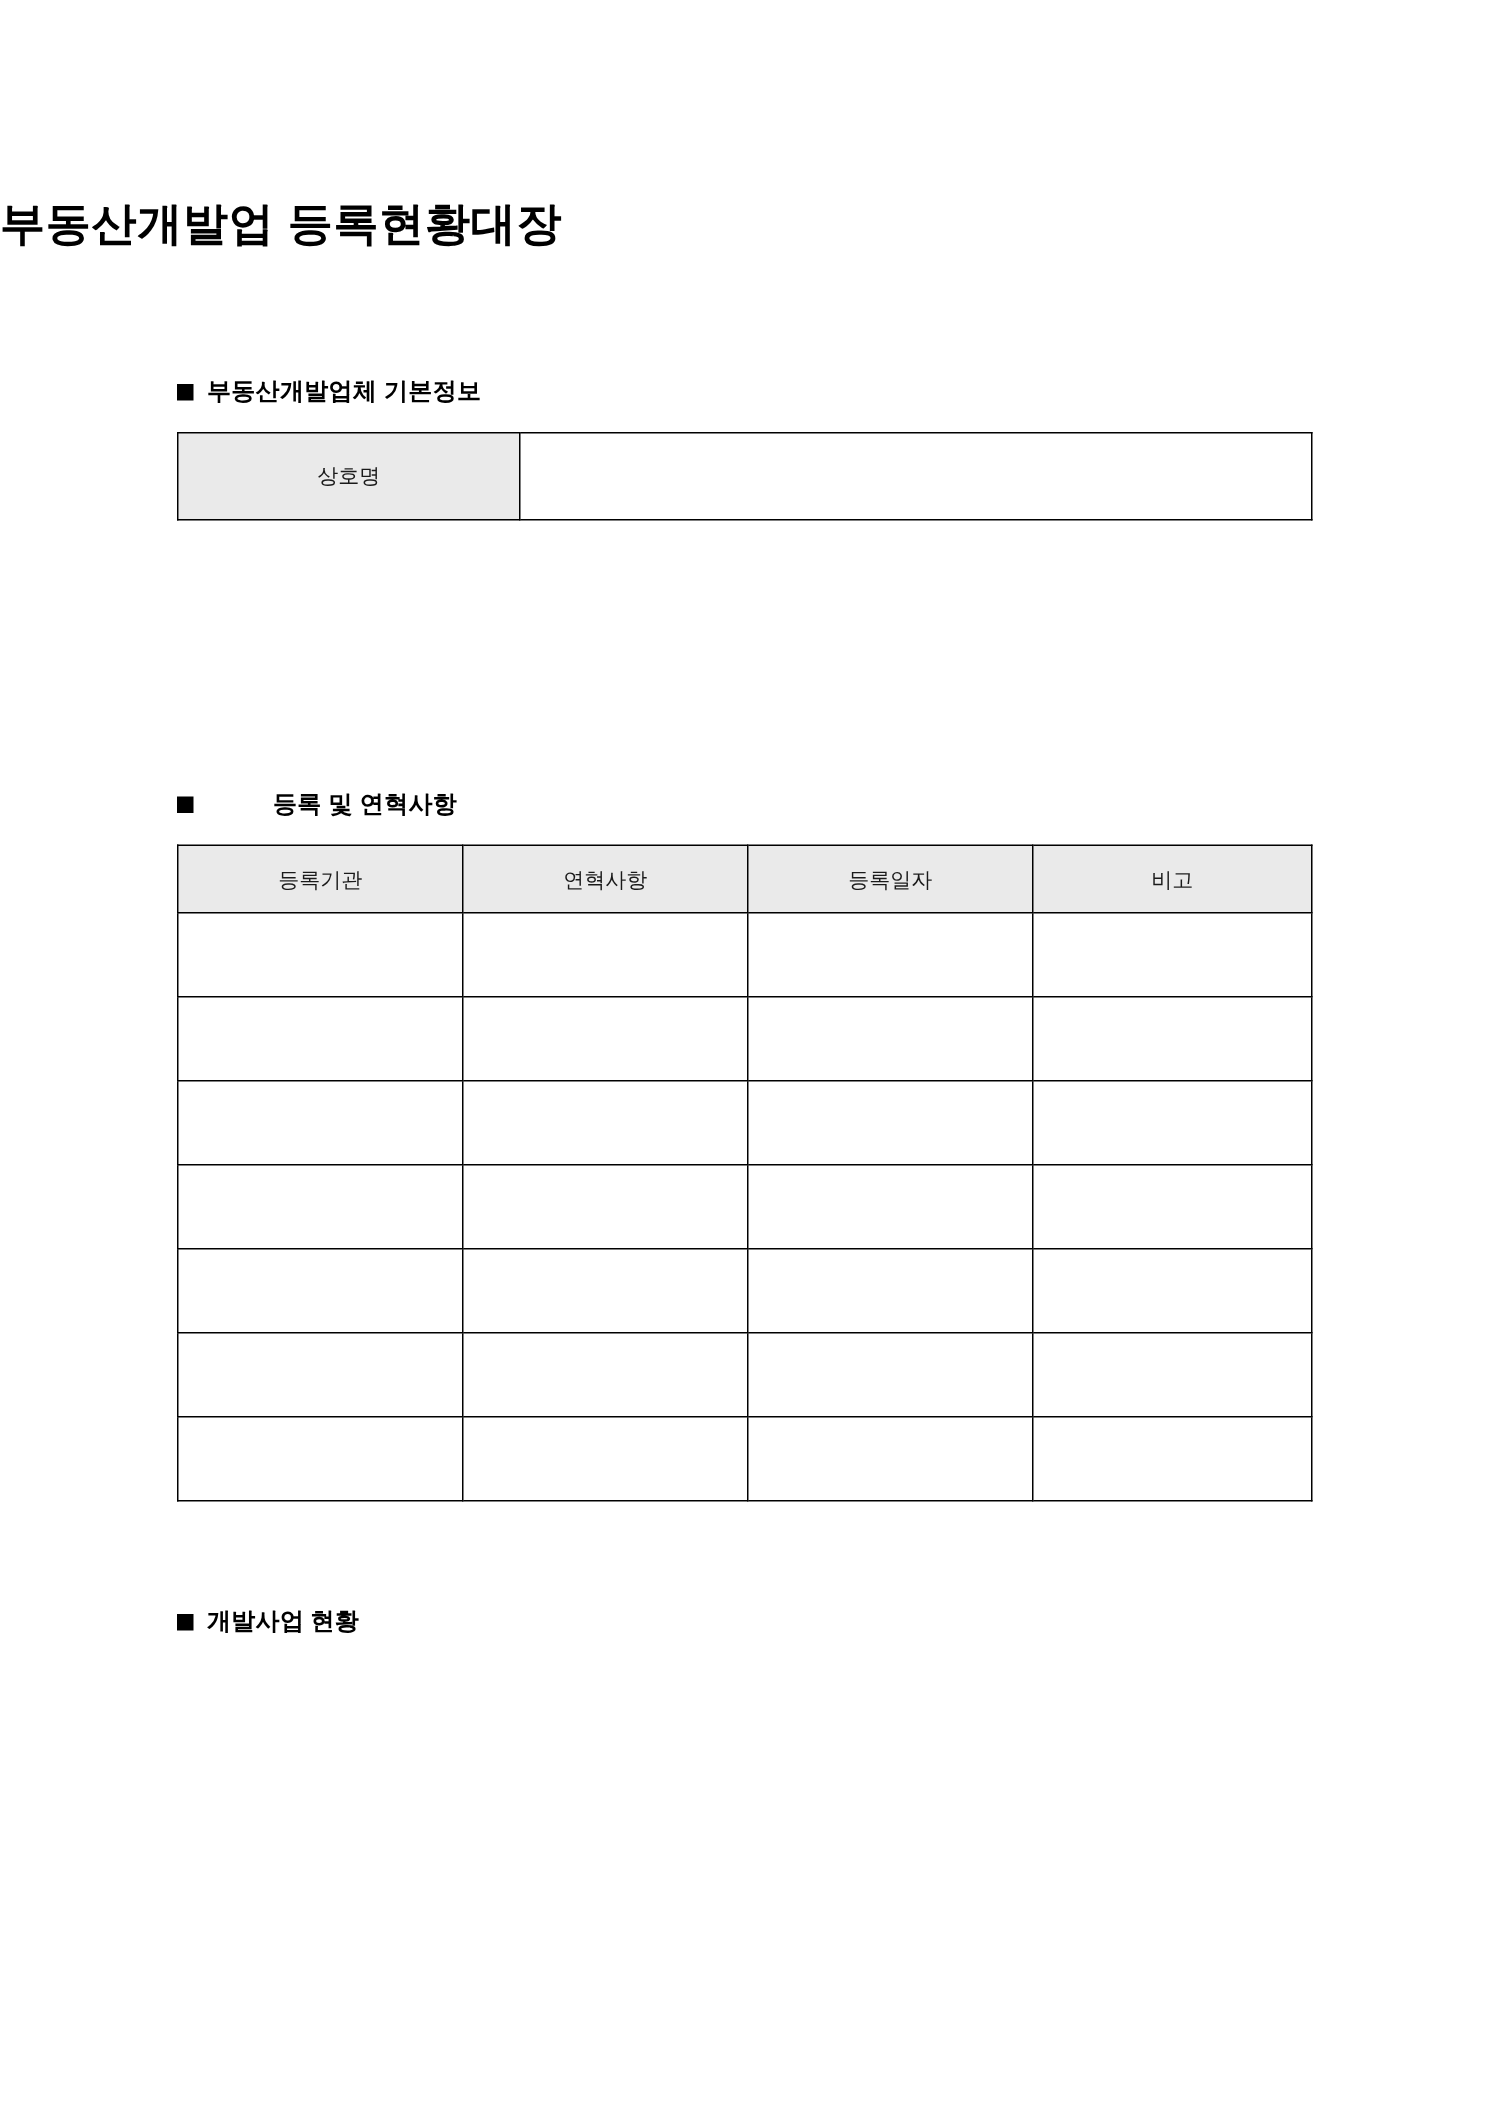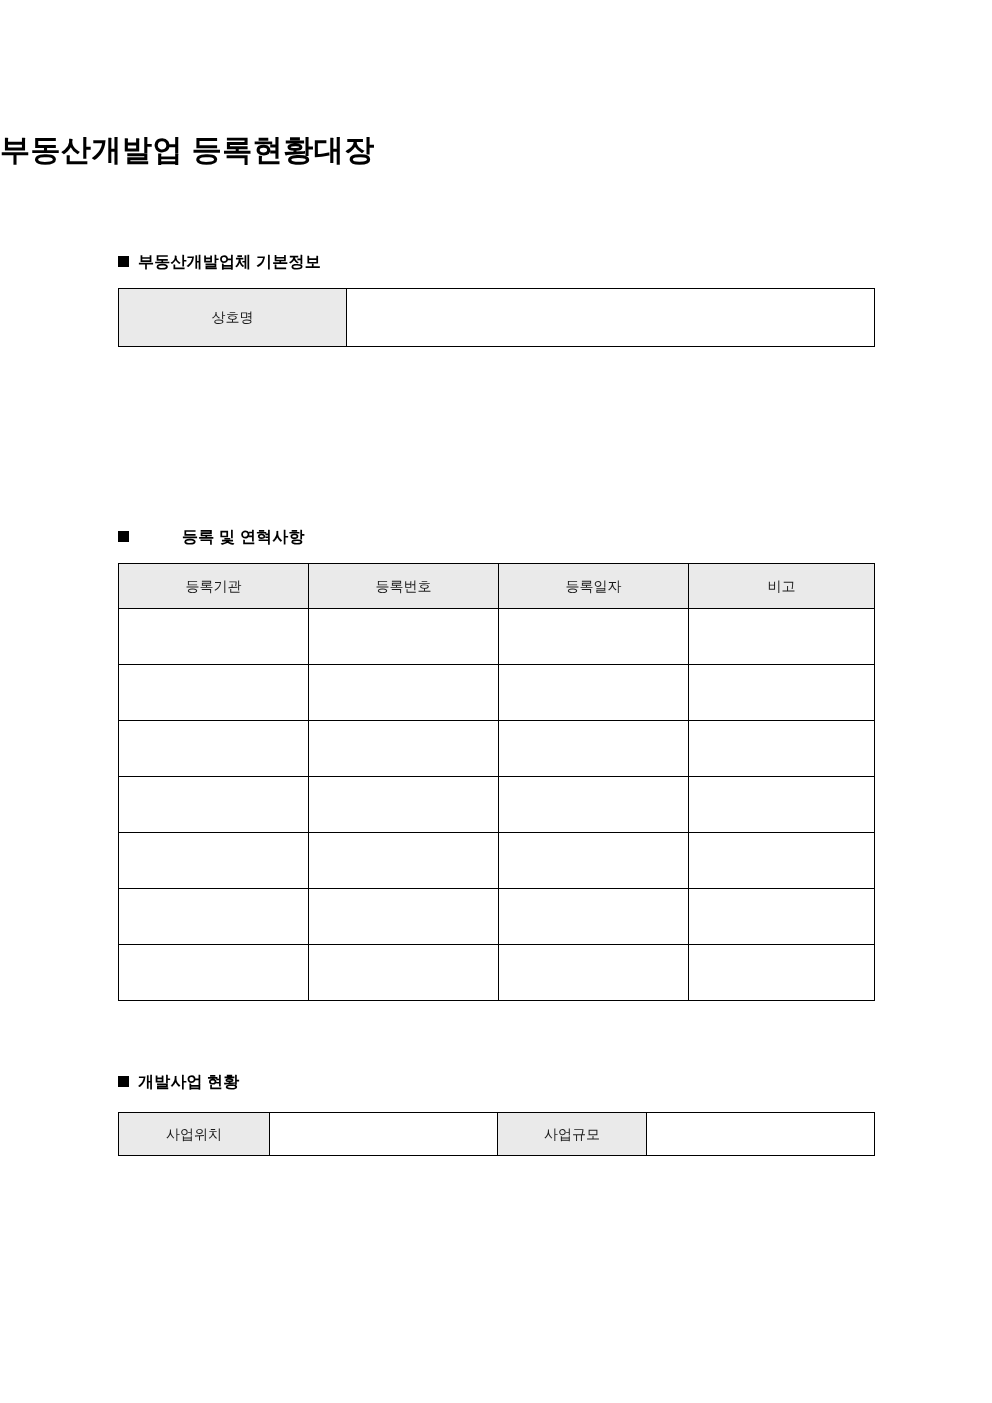--- a/index.html
+++ b/index.html
@@ -161,21 +161,21 @@
   <table class="form-table" id="table-history">
     <colgroup>
       <col class="c1">
         <col class="c2">
         <col class="c3">
         <col class="c4">
     </colgroup>
     <thead>
       <tr>
         <th class="head-cell">등록기관</th>
-        <th class="head-cell">등록번호</th>
+        <th class="head-cell">연혁사항</th>
         <th class="head-cell">등록일자</th>
         <th class="head-cell">비고</th>
       </tr>
     </thead>
     <tbody>
       <tr>
         <td class="row-cell value-cell"></td>
         <td class="row-cell value-cell"></td>
         <td class="row-cell value-cell"></td>
         <td class="row-cell value-cell"></td>
@@ -225,22 +225,16 @@
   </div>
 
   <table class="form-table" id="table-project">
     <colgroup>
       <col class="p1">
         <col class="p2">
         <col class="p3">
         <col class="p4">
     </colgroup>
     <tbody>
-      <tr>
-        <td class="label-cell">사업위치</td>
-        <td class="value-cell"></td>
-        <td class="label-cell">사업규모</td>
-        <td class="value-cell"></td>
-      </tr>
     </tbody>
   </table>
 
 </div>
 
 </body></html>

